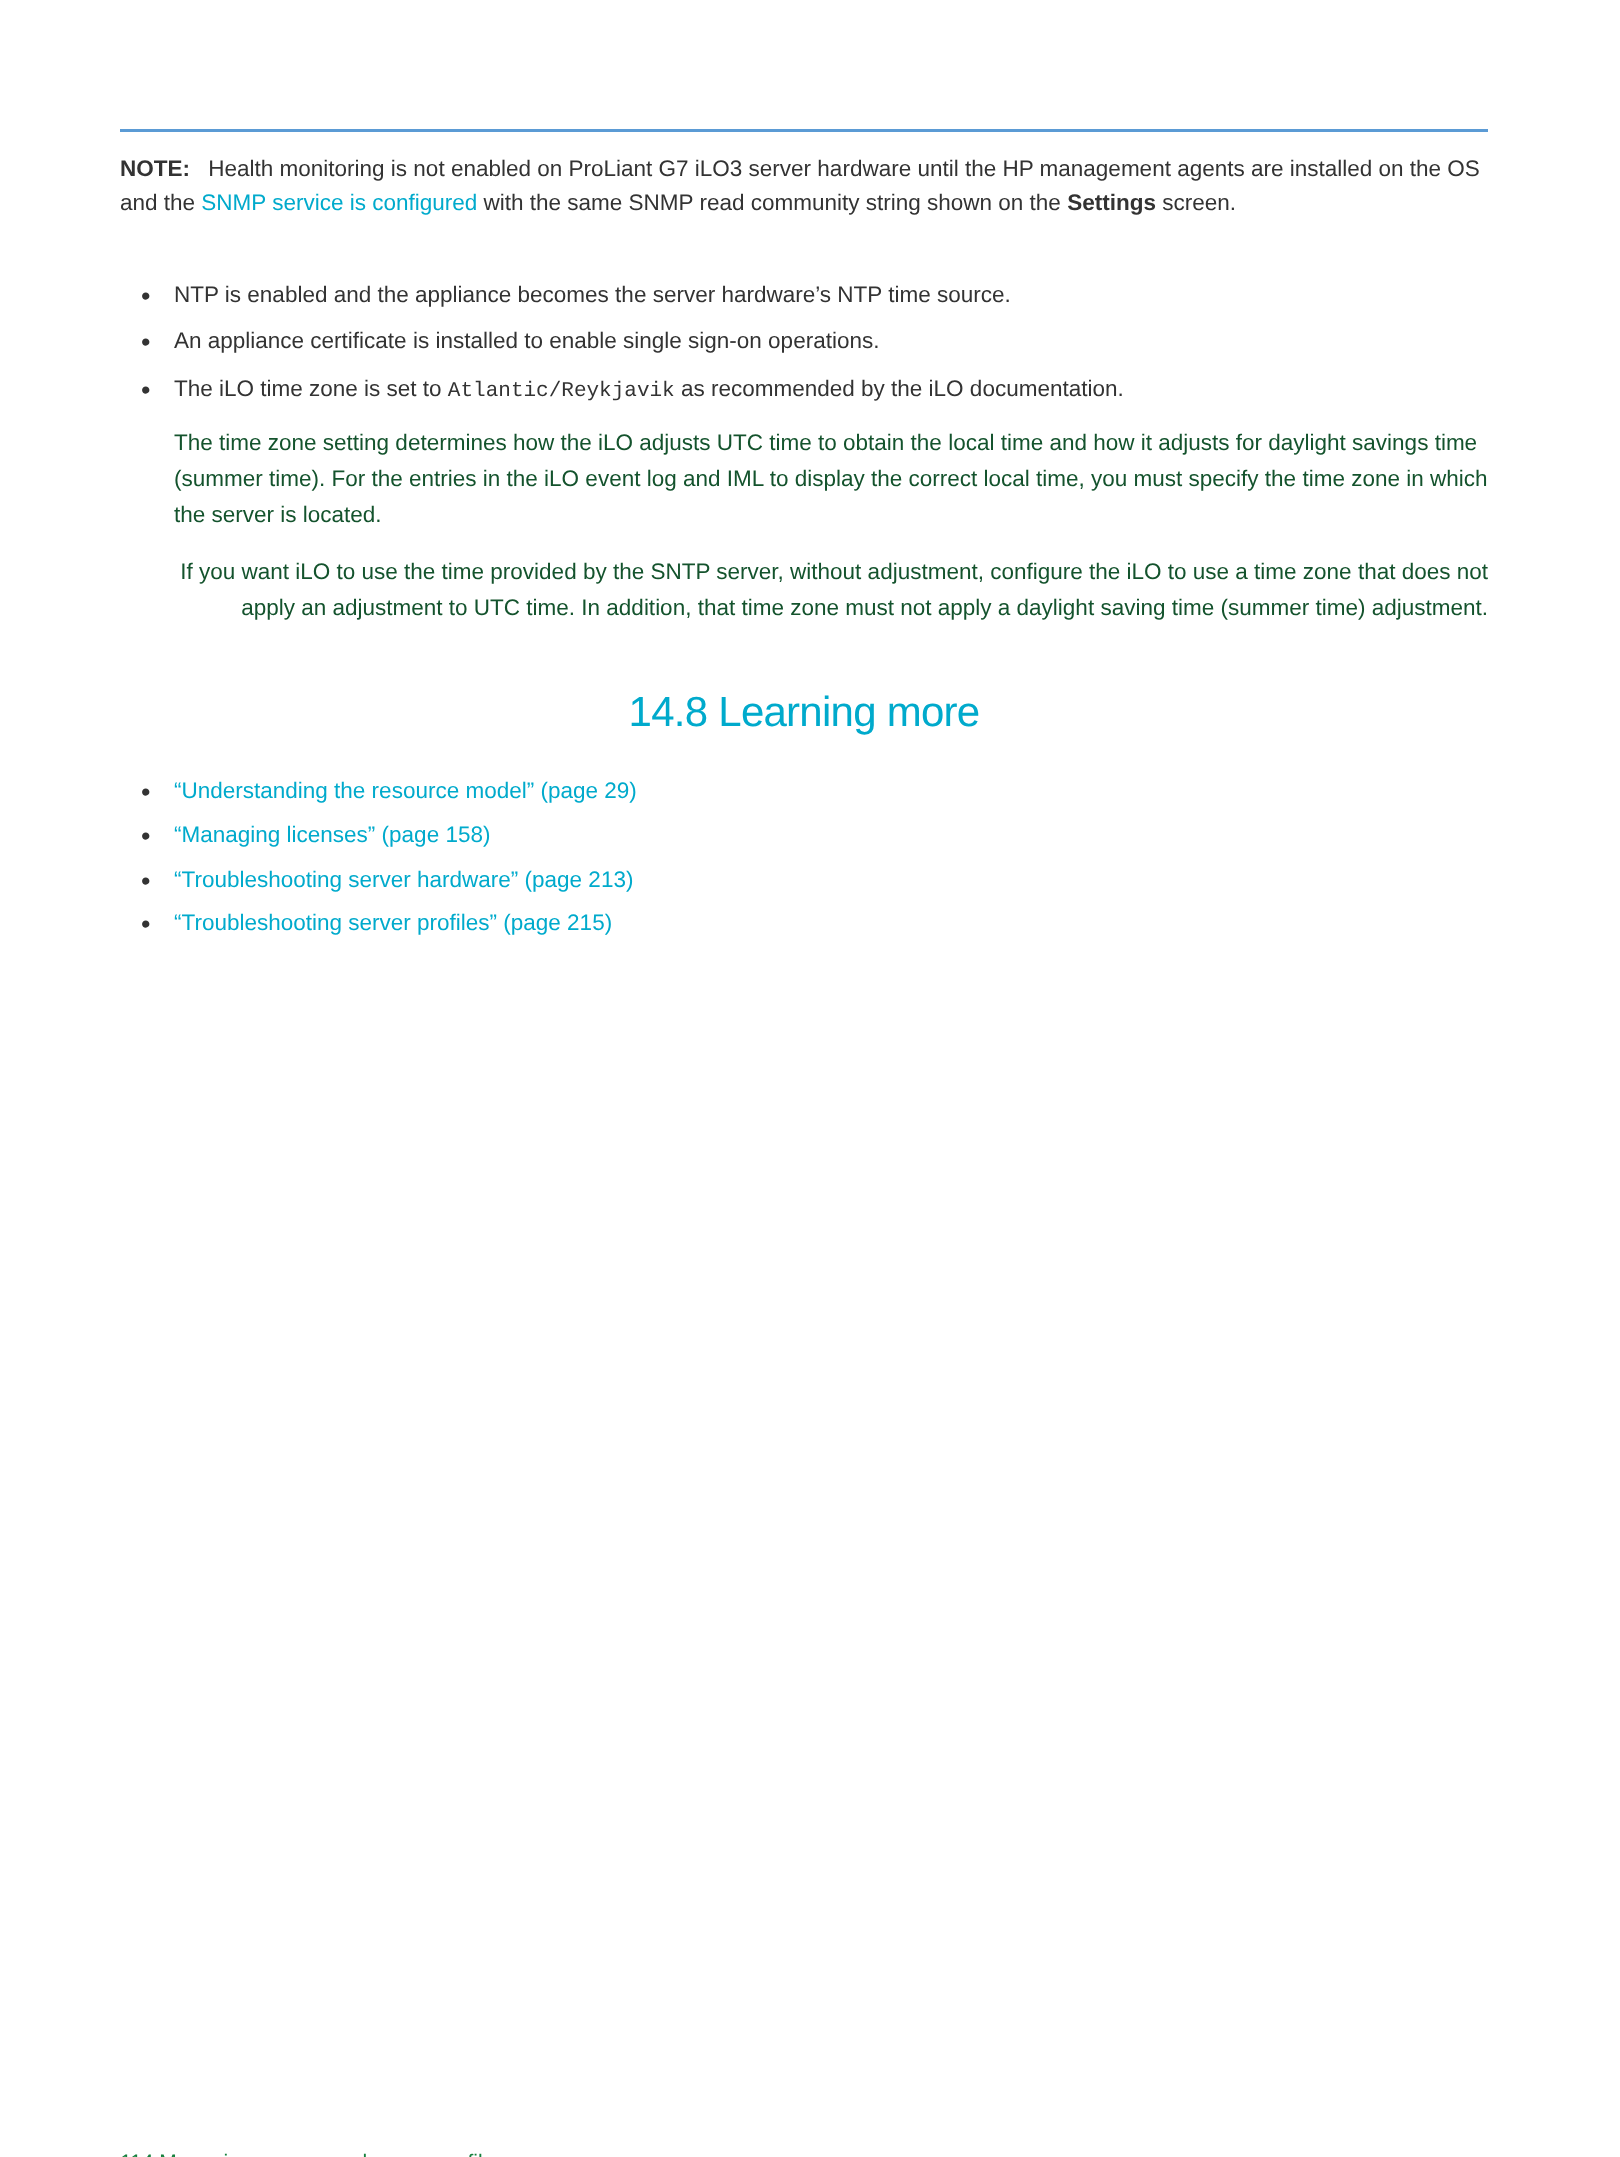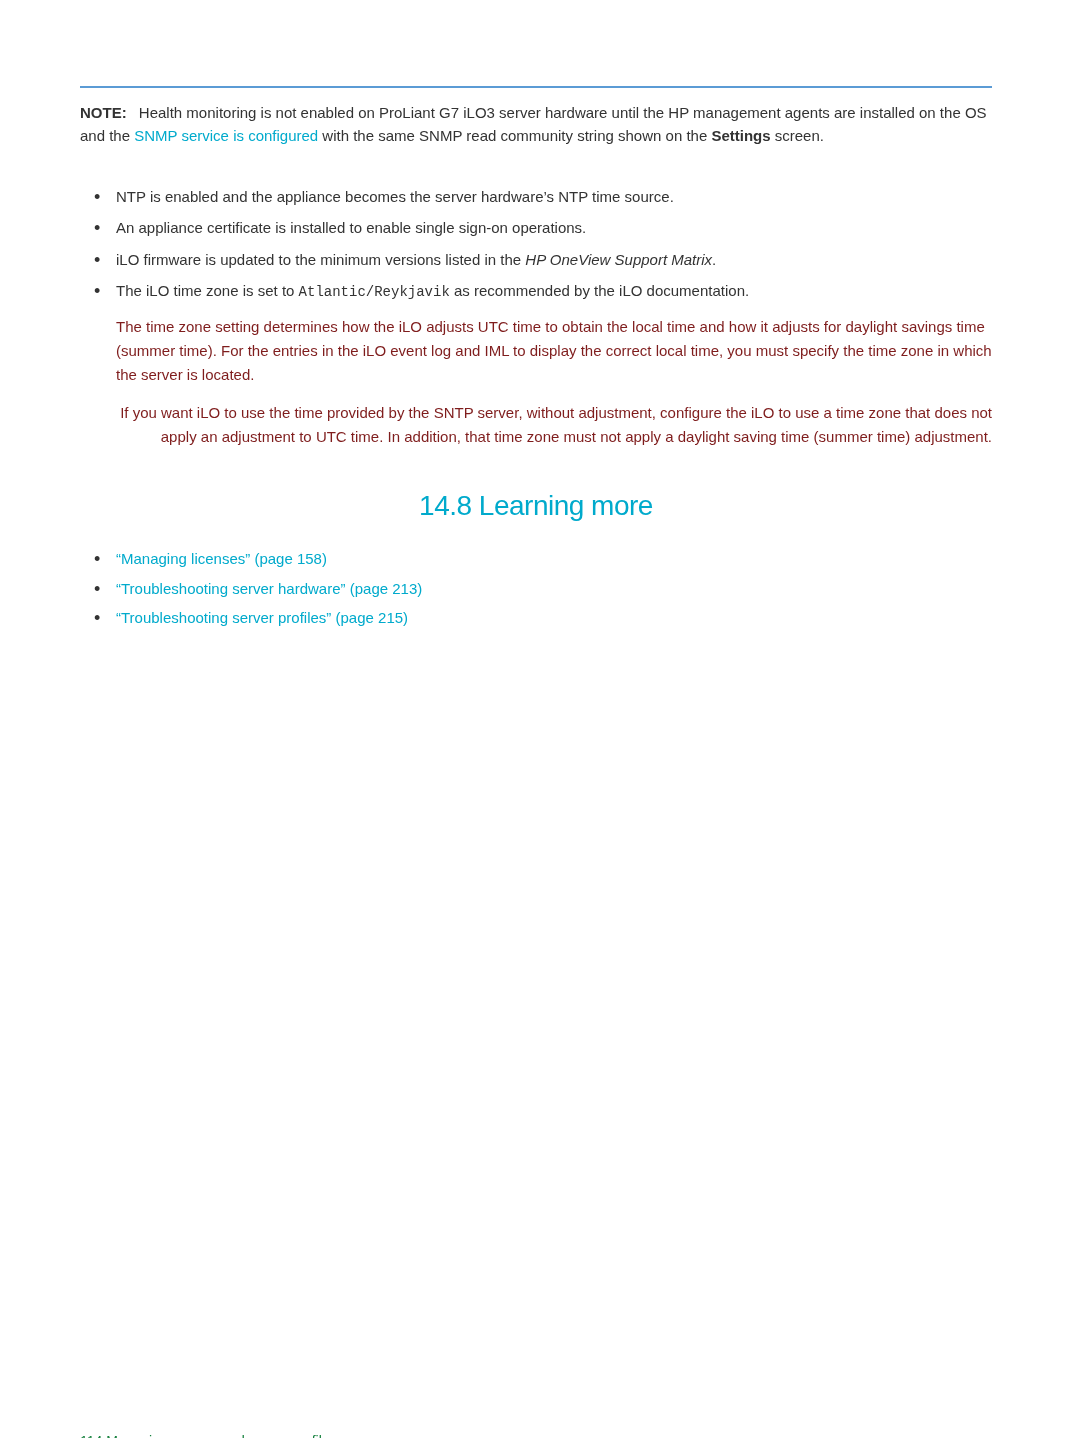--- a/index.html
+++ b/index.html
@@ -85,21 +85,21 @@
 
     .mono {
       font-family: 'Courier New', Courier, monospace;
       font-size: 14px;
     }
 
     .sub-para {
       margin-left: 36px;
       margin-bottom: 14px;
       font-size: 15px;
-      color: #7f1d1d;
+      color: #14532d;
       line-height: 1.6;
     }
 
     .section-heading {
       font-size: 28px;
       font-weight: 300;
       color: #00aacc;
       margin-top: 36px;
       margin-bottom: 20px;
       letter-spacing: -0.5px;
@@ -149,39 +149,39 @@
   </div>
 
   <ul class="bullet-list">
     <li>
       <span>NTP is enabled and the appliance becomes the server hardware’s NTP time source.</span>
     </li>
     <li>
       <span>An appliance certificate is installed to enable single sign-on operations.</span>
     </li>
     <li>
-      <span>iLO firmware is updated to the minimum versions listed in the </span><span class="italic">HP OneView Support Matrix</span><span>.</span>
-    </li>
-    <li>
       <span>The iLO time zone is set to </span><span class="mono">Atlantic/Reykjavik</span><span> as recommended by the iLO documentation.</span>
 
       
       <div class="sub-para" style="margin-left:0; margin-top:12px;">
         <span>The time zone setting determines how the iLO adjusts UTC time to obtain the local time and how it adjusts for daylight savings time (summer time). For the entries in the iLO event log and IML to display the correct local time, you must specify the time zone in which the server is located.</span>
       </div>
       <div class="sub-para" style="margin-left:0;text-align:right;">
         <span>If you want iLO to use the time provided by the SNTP server, without adjustment, configure the iLO to use a time zone that does not apply an adjustment to UTC time. In addition, that time zone must not apply a daylight saving time (summer time) adjustment.</span>
       </div>
     </li>
   </ul>
 
   <h2 class="section-heading">14.8 Learning more</h2>
 
   <ul class="link-list">
     <li>
+      <a class="link">“Understanding the resource model” (page 29)</a>
+    </li>
+    <li>
       <a class="link">“Managing licenses” (page 158)</a>
     </li>
     <li>
       <a class="link">“Troubleshooting server hardware” (page 213)</a>
     </li>
     <li>
       <a class="link">“Troubleshooting server profiles” (page 215)</a>
     </li>
   </ul>
 

